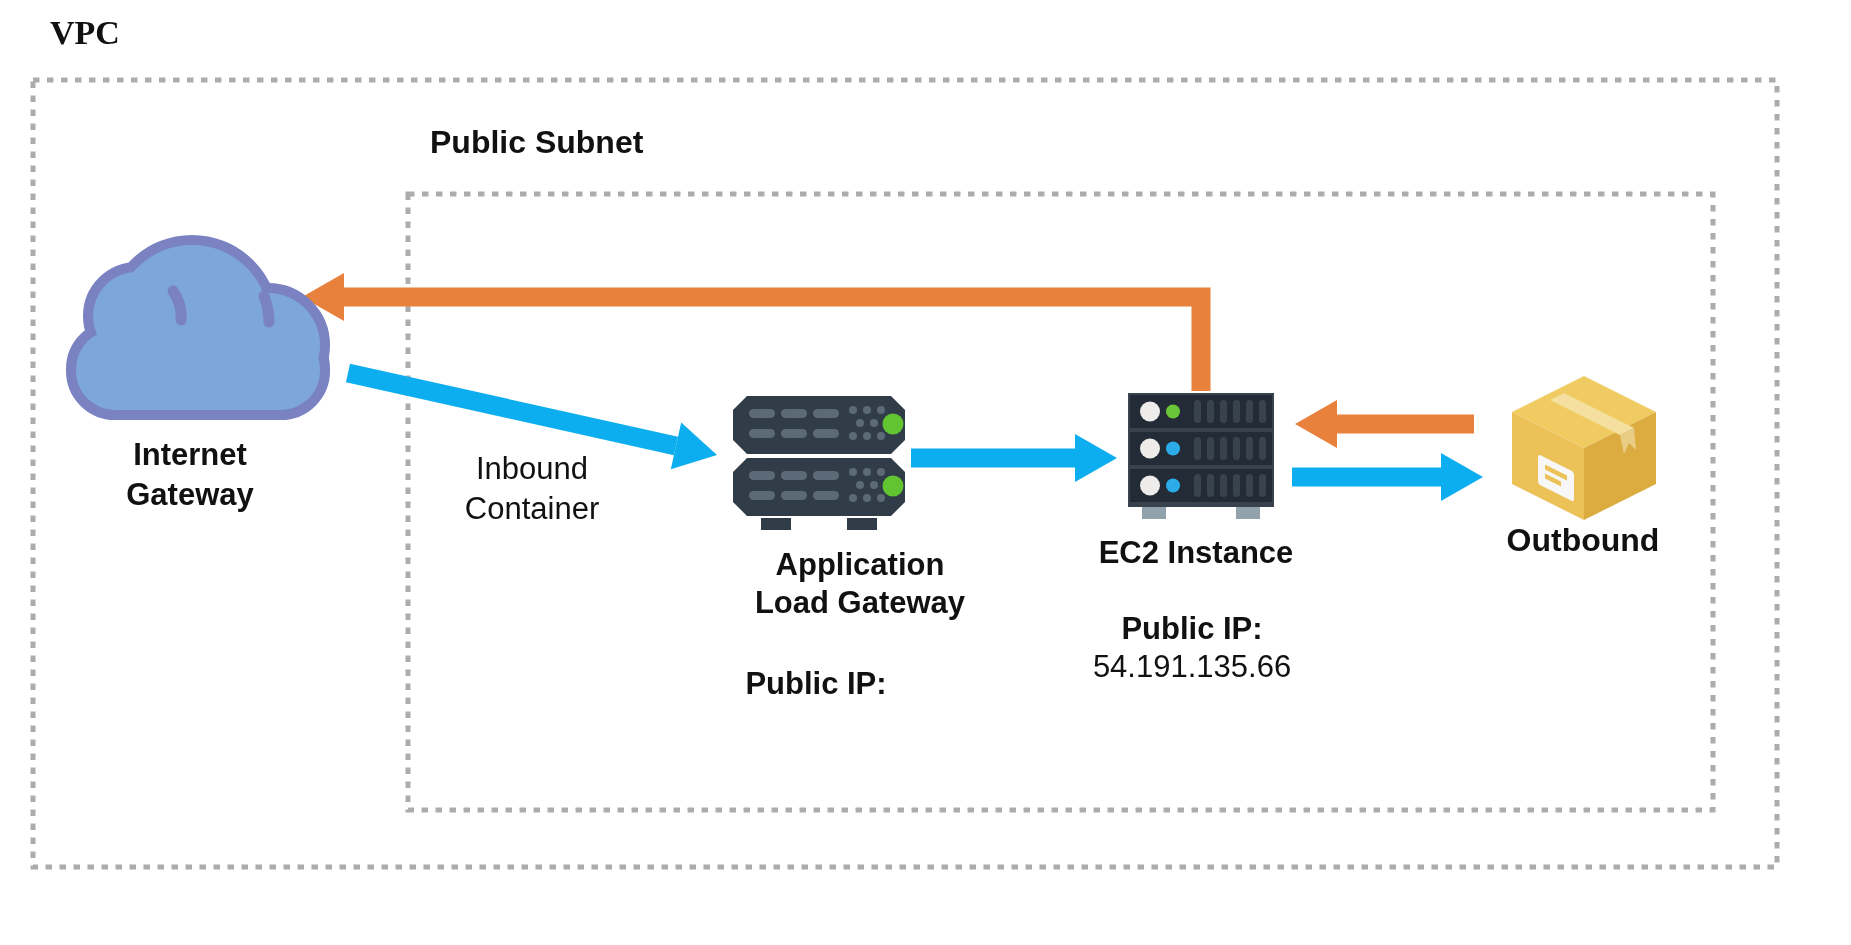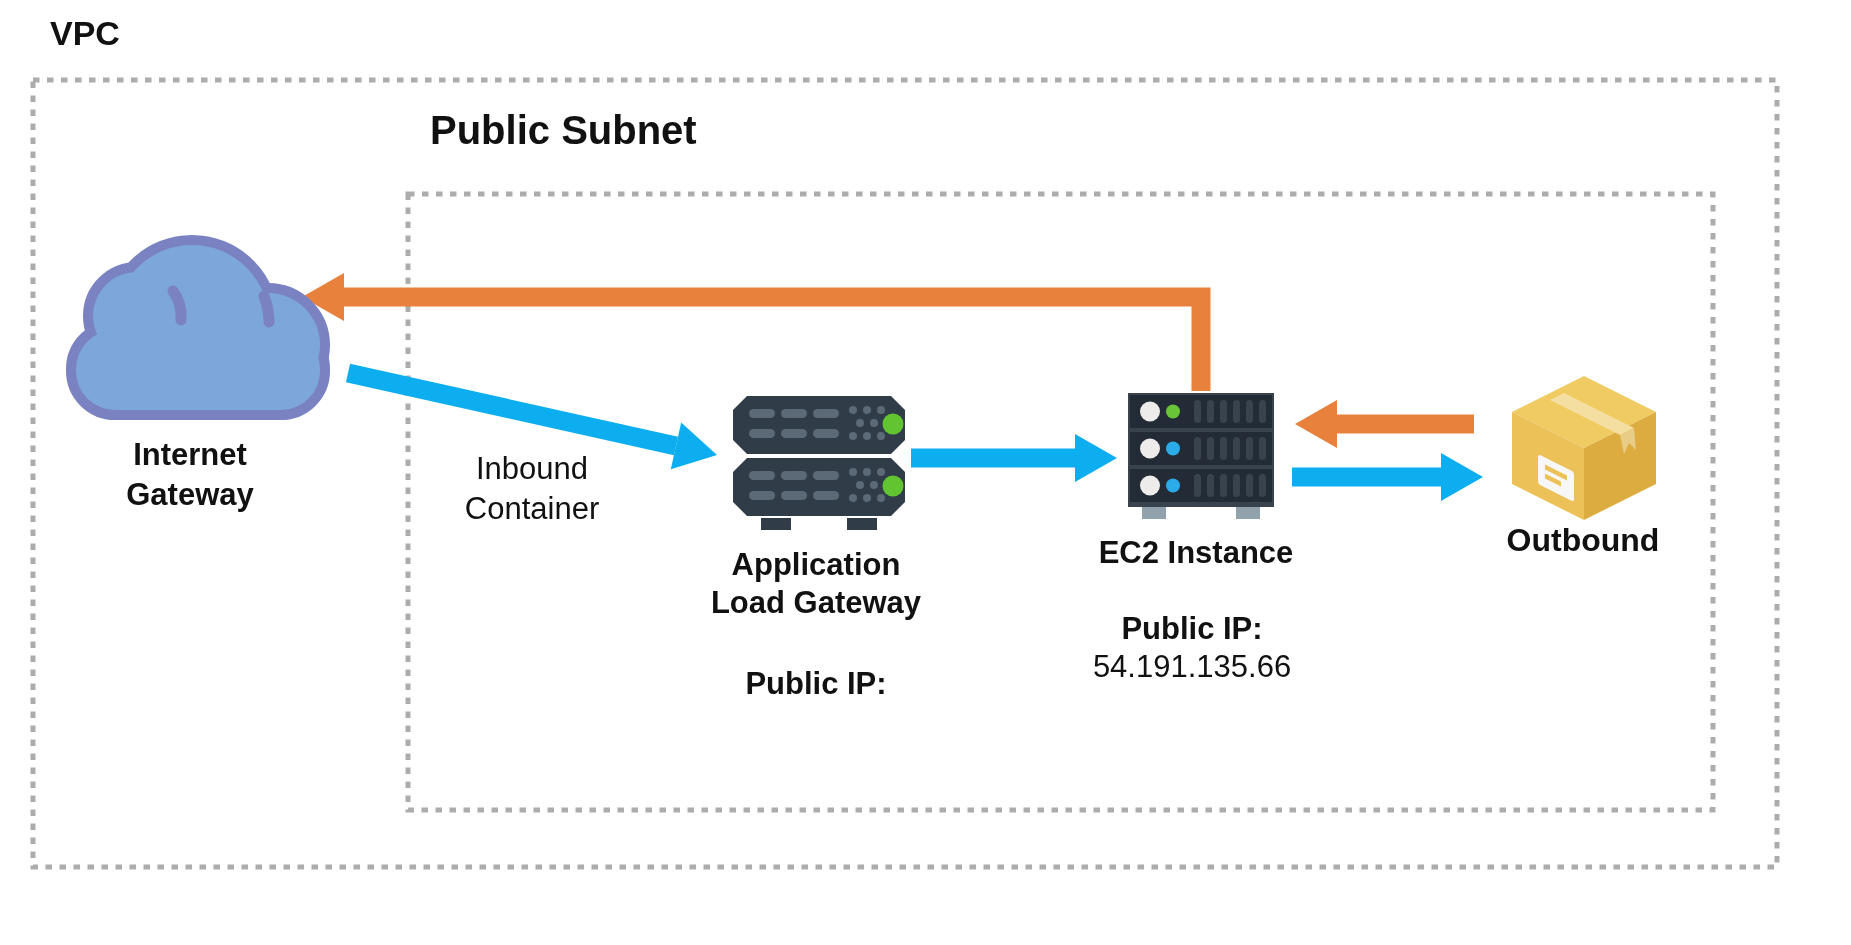--- a/index.html
+++ b/index.html
@@ -8,26 +8,26 @@
     width:1851px; height:945px;
     overflow:hidden;
     background:#ffffff;
     font-family:"Liberation Sans","DejaVu Sans",sans-serif;
     color:#111;
   }
   .abs { position:absolute; }
   .lbl { position:absolute; white-space:nowrap; color:#111; }
   .ctr { transform:translateX(-50%); text-align:center; }
   .b  { font-weight:bold; }
-  .vpc-label    { left:50px;  top:14px;  font-size:34px; font-weight:bold; }
-  .subnet-label { left:430px; top:108px; font-size:40px; font-weight:bold; }
+  .vpc-label    { left:50px;  top:14px;  font-size:34px; font-weight:bold;font-family:Liberation Serif, serif; }
+  .subnet-label { left:430px; top:124px; font-size:32px; font-weight:bold; }
   .outbound-label { left:610px; top:242px; font-size:31px; }
   .inbound-label  { left:532px; top:449px; font-size:31px; line-height:40px; }
   .ig-label   { left:190px;  top:435px; font-size:31px; font-weight:bold; line-height:40px; }
-  .alb-label  { left:816px;  top:546px; font-size:31px; font-weight:bold; line-height:38px; }
+  .alb-label  { left:860px;  top:546px; font-size:31px; font-weight:bold; line-height:38px; }
   .alb-ip     { left:816px;  top:664px; font-size:31px; line-height:39px; }
   .ec2-label  { left:1196px; top:535px; font-size:31px; font-weight:bold;text-align:center; }
   .ec2-ip     { left:1192px; top:610px; font-size:31px; line-height:38px; }
   .container-label { left:1583px; top:522px; font-size:32px; font-weight:bold; }
 </style>
 </head>
 <body>
 
 <div id="canvas">
 

